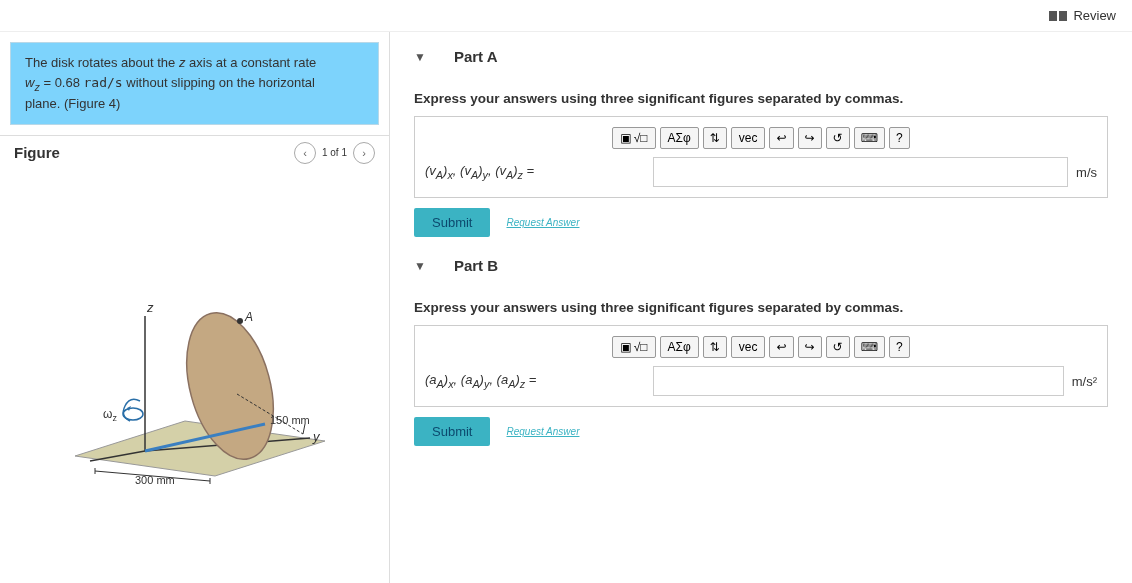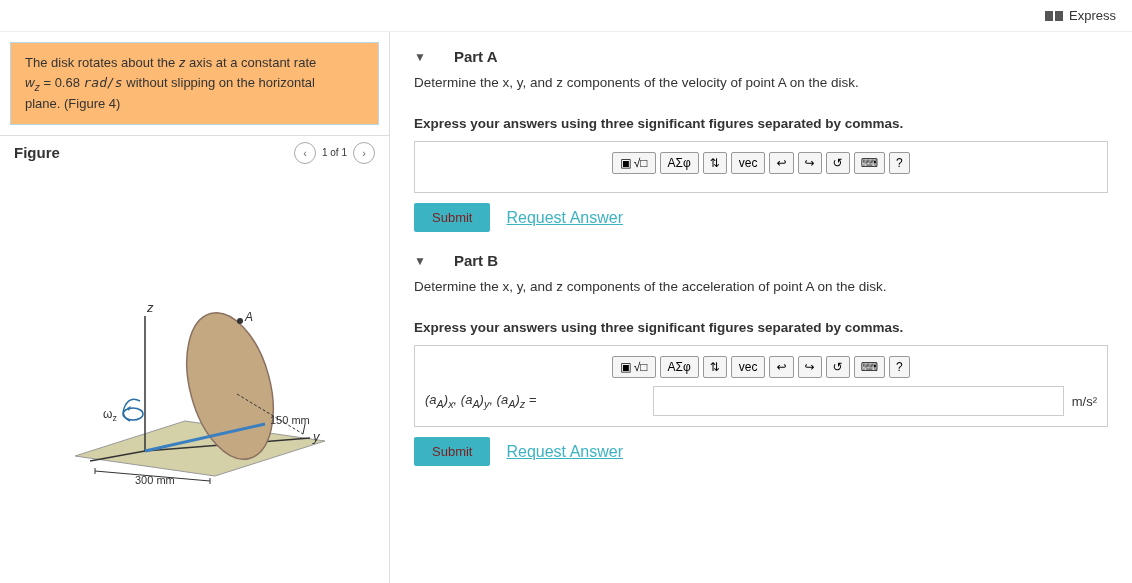--- a/index.html
+++ b/index.html
@@ -41,30 +41,29 @@
     .left-panel {
       width: 390px;
       min-width: 390px;
       border-right: 1px solid #ddd;
       display: flex;
       flex-direction: column;
       overflow: hidden;
     }
 
     .problem-text {
-      background: #fdba74;
+      background: #7dd3fc;
       border: 1px solid #b8d8e8;
       padding: 10px 14px;
       margin: 10px;
       font-size: 13px;
       line-height: 1.5;
     }
     .problem-text code {
       font-family: monospace;
-      font-style: italic;
     }
 
     .figure-header {
       display: flex;
       align-items: center;
       justify-content: space-between;
       padding: 6px 14px;
       border-top: 1px solid #ddd;
       gap: 7px;
     }
@@ -196,52 +195,53 @@
     }
 
     .action-row {
       display: flex;
       align-items: center;
       gap: 16px;
       margin-top: 6px;
     }
     .submit-btn {
       background: #3bb3c3;
-      color: #7f1d1d;
+      color: #0c4a6e;
       border: none;
       padding: 7px 18px;
       cursor: pointer;
       font-size: 13px;
       border-radius: 2px;
     }
     .request-answer-link {
       color: #3bb3c3;
       text-decoration: underline;
       cursor: pointer;
-      font-size: 16px;
+      font-size: 10px;
       background: none;
       border: none;
+      font-style: italic;
     }
 
     
     .figure-svg {
       width: 300px;
       height: 220px;
     }
   </style>
 </head>
 <body>
 
 <div class="top-bar">
   <div class="review-btn">
     <div class="review-icon">
       <span></span>
         <span></span>
     </div>
-    <span>Express</span>
+    <span>Review</span>
   </div>
 </div>
 
 <div class="main-layout">
 
   <div class="left-panel">
     <div class="problem-text">
       <span>The disk rotates about the <i>z</i> axis at a constant rate</span><br>
       <span><i>w<sub>z</sub></i> = 0.68 <code>rad/s</code> without slipping on the horizontal</span><br>
       <span>plane. (Figure 4)</span>
@@ -295,21 +295,20 @@
     </div>
   </div>
 
   <div class="right-panel">
 
     <div class="part-section">
       <div class="part-header">
         <span class="collapse-arrow">▼</span>
         <span class="part-title">Part A</span>
       </div>
-      <p class="question-text">Determine the x, y, and z components of the velocity of point A on the disk.</p>
       <p class="instruction-text">Express your answers using three significant figures separated by commas.</p>
 
       <div class="answer-box">
         <div class="toolbar">
           <button class="tb-btn">
             <span>▣</span>
             <span>√□</span>
           </button>
           <button class="tb-btn">ΑΣφ</button>
           <button class="tb-btn icon-only">
@@ -325,34 +324,40 @@
           <button class="tb-btn icon-only">
             <span>↺</span>
           </button>
           <button class="tb-btn icon-only">
             <span>⌨</span>
           </button>
           <button class="tb-btn icon-only">
             <span>?</span>
           </button>
         </div>
+        <div class="input-row">
+          <span class="equation-label">
+            (<i>v<sub>A</sub></i>)<sub>x</sub>, (<i>v<sub>A</sub></i>)<sub>y</sub>, (<i>v<sub>A</sub></i>)<sub>z</sub> =
+          </span>
+          <input class="answer-input" type="text" style="">
+          <span class="unit-label">m/s</span>
+        </div>
       </div>
 
       <div class="action-row">
         <button class="submit-btn">Submit</button>
         <button class="request-answer-link">Request Answer</button>
       </div>
     </div>
 
     <div class="part-section">
       <div class="part-header">
         <span class="collapse-arrow">▼</span>
         <span class="part-title">Part B</span>
       </div>
-      <p class="question-text">Determine the x, y, and z components of the acceleration of point A on the disk.</p>
       <p class="instruction-text">Express your answers using three significant figures separated by commas.</p>
 
       <div class="answer-box">
         <div class="toolbar">
           <button class="tb-btn">
             <span>▣</span>
             <span>√□</span>
           </button>
           <button class="tb-btn">ΑΣφ</button>
           <button class="tb-btn icon-only">

